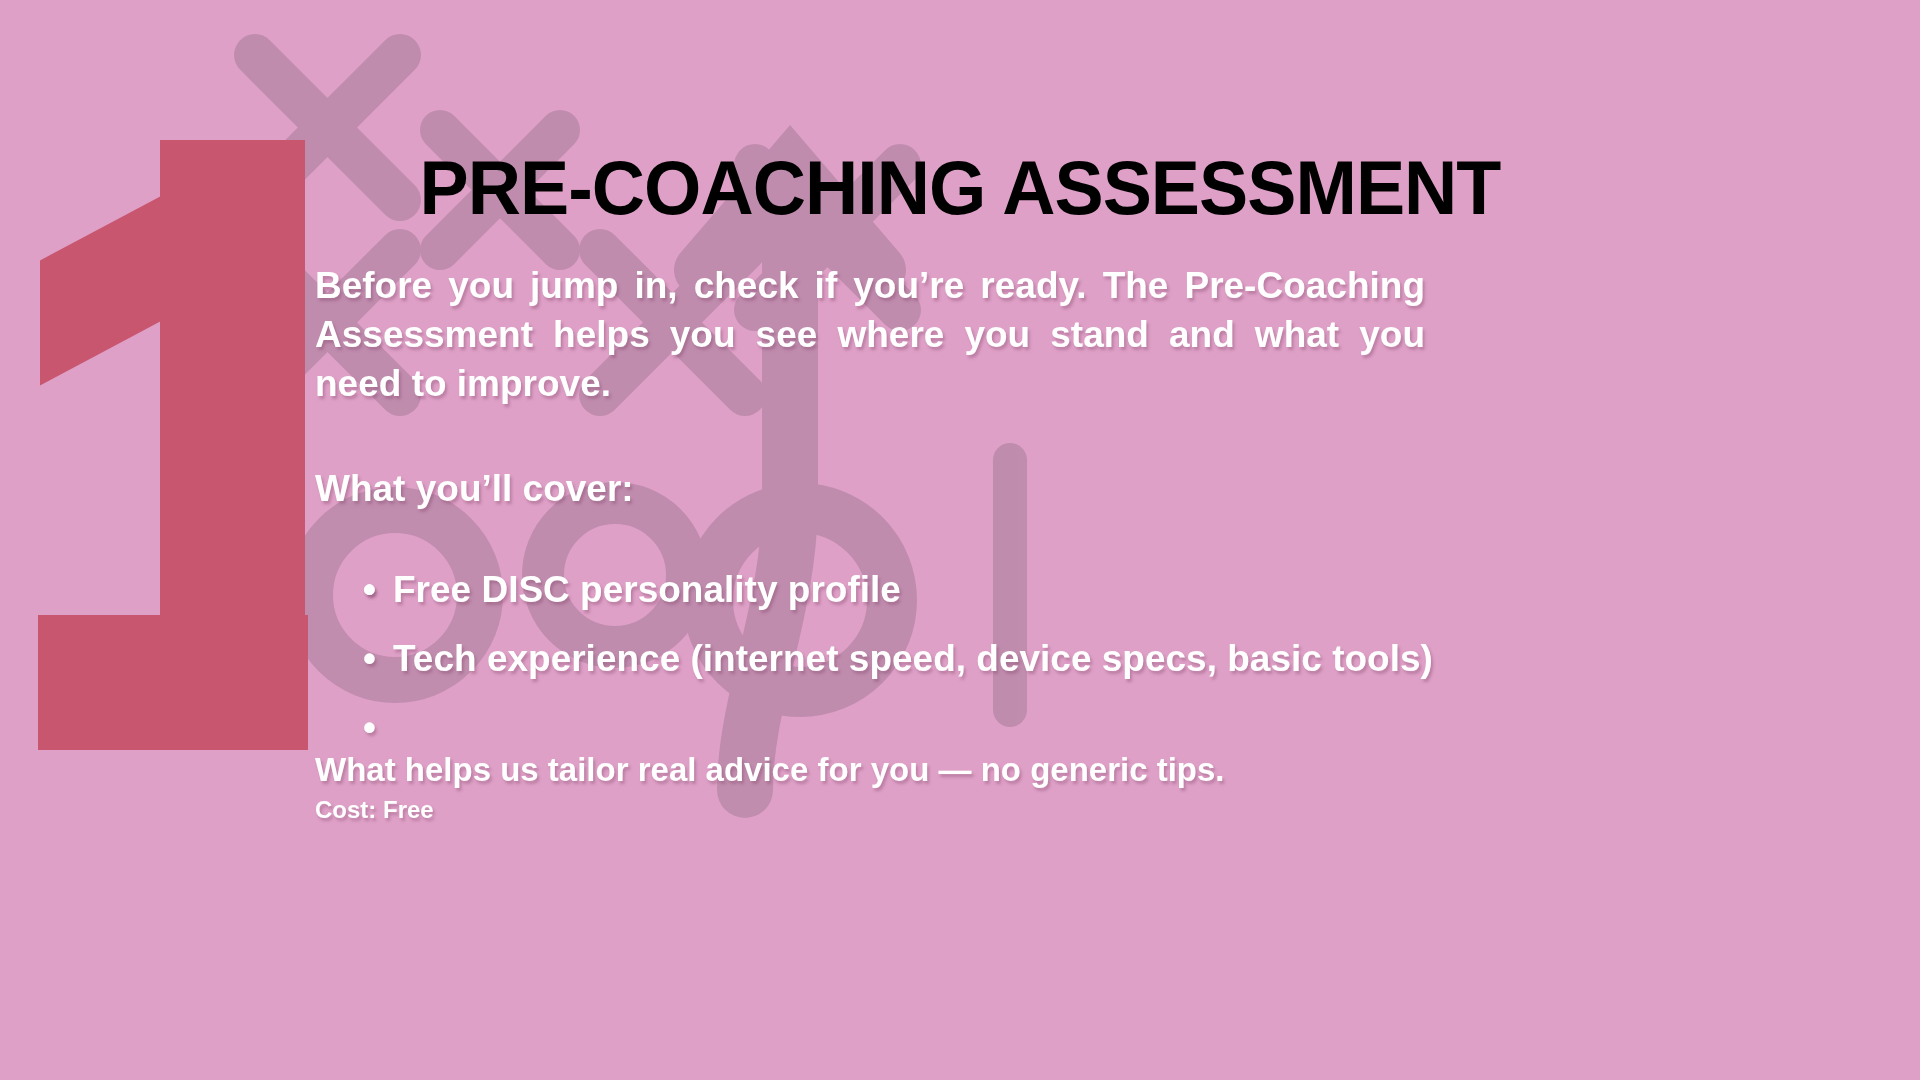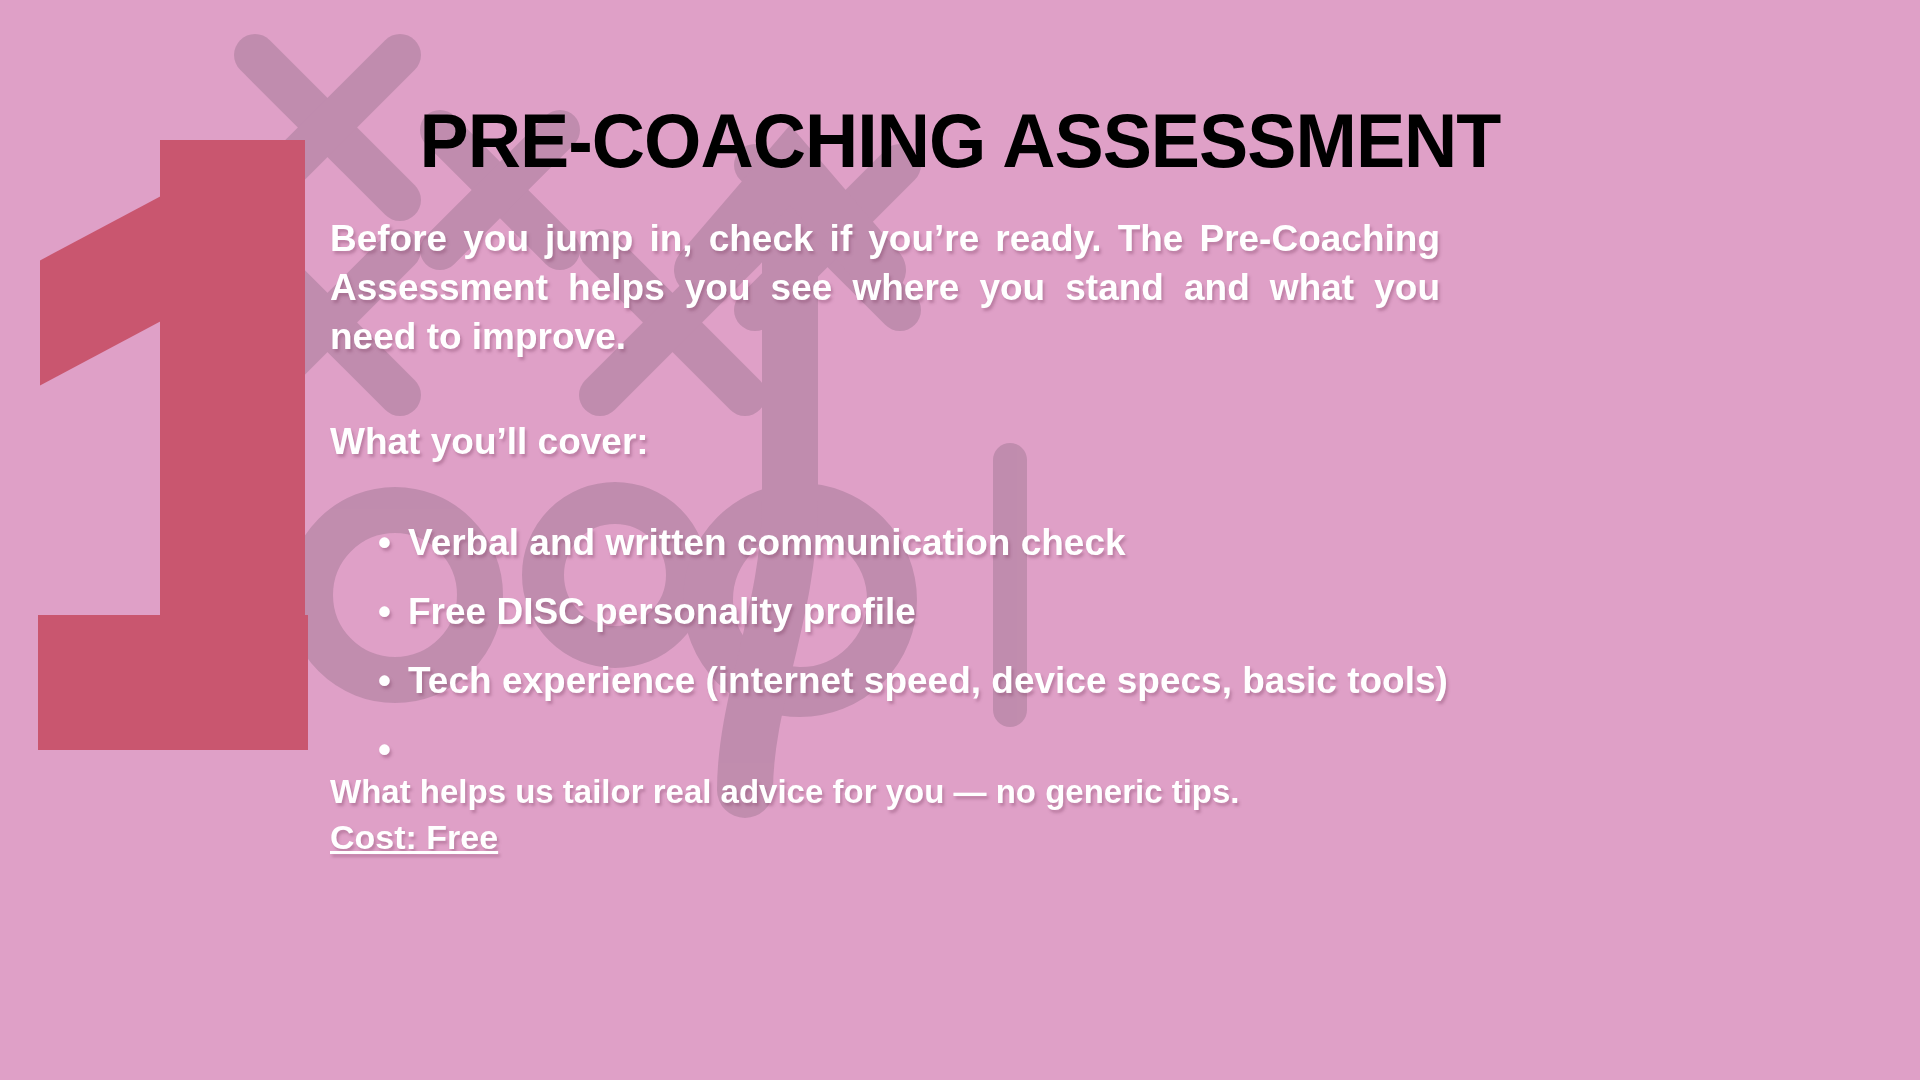--- a/index.html
+++ b/index.html
@@ -65,40 +65,41 @@
     top: 475px;
     width: 270px;
     height: 135px;
     background: #c9566f;
   }
 
   
   #content {
     position: absolute;
     inset: 0;
+    margin-top: 47px;
   }
 
   #page-title {
     position: absolute;
     left: 0;
     right: 0;
     top: 52px;
     text-align: center;
     color: #000000;
     font-family: "Liberation Sans Narrow", "Liberation Sans", sans-serif;
     font-weight: bold;
     font-size: 76px;
     letter-spacing: -1px;
     line-height: 1;
     transform: scaleX(0.97);
   }
 
   #body-block {
     position: absolute;
-    left: 330px;
+    left: 315px;
     top: 215px;
     width: 1110px;
     color: #ffffff;
     font-weight: bold;
     text-shadow: 2px 3px 3px rgba(120, 60, 95, 0.35);
   }
 
   .intro-para {
     font-size: 37px;
     line-height: 1.32;
@@ -131,24 +132,23 @@
     top: 0;
     font-size: 37px;
   }
 
   .closing-para {
     font-size: 33px;
     line-height: 1.38;
     margin: 63px 0 0 0;
   }
   .cost-line {
-    font-size: 34px;
+    font-size: 24px;
     line-height: 1.38;
     margin: 0;
-    text-decoration: underline;
   }
 </style>
 </head>
 <body>
 
 <div id="slide">
 
   <div id="decor-layer">
 
     <svg id="decor-svg" viewBox="0 0 1920 1080" xmlns="http://www.w3.org/2000/svg">
@@ -202,21 +202,20 @@
 
     <div id="body-block">
 
       <p class="intro-para">Before you jump in, check if you’re ready. The Pre-Coaching Assessment helps you see where you stand and what you need to improve.</p>
 
       <p class="section-label">What you’ll cover:</p>
 
       <ul id="cover-list">
         <li>
           <span class="bullet-dot">•</span>
-          <span>Verbal and written communication check</span>
         </li>
         <li>
           <span class="bullet-dot">•</span>
           <span>Free DISC personality profile</span>
         </li>
         <li>
           <span class="bullet-dot">•</span>
           <span>Tech experience (internet speed, device specs, basic tools)</span>
         </li>
         <li>

